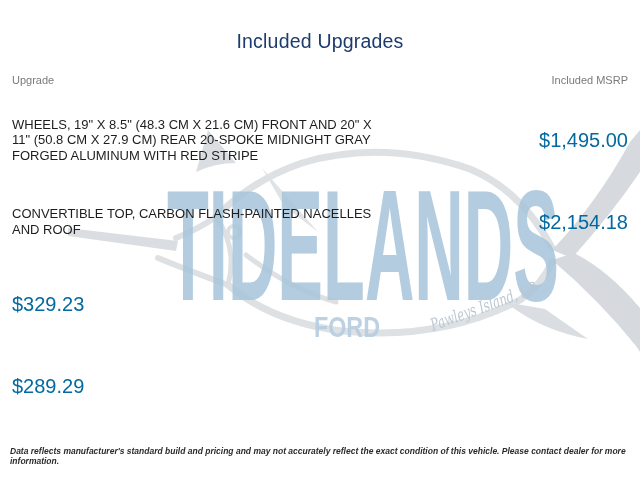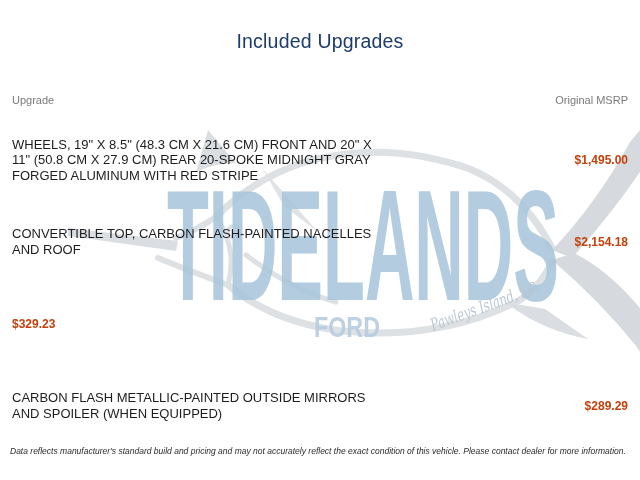--- a/index.html
+++ b/index.html
@@ -36,21 +36,21 @@
     font-size: 19.5px;
     font-weight: 400;
     letter-spacing: 0.2px;
     color: #1d3b6d;
   }
   .header-row {
     display: flex;
     justify-content: space-between;
     align-items: baseline;
     padding: 0 12px;
-    margin-top: 41px;
+    margin-top: 21px;
     font-size: 11px;
     color: #7a7a7a;
   }
   .rows {
     margin-top: 13px;
   }
   .upgrade-row {
     display: flex;
     justify-content: space-between;
     align-items: center;
@@ -58,33 +58,34 @@
     padding: 0 12px;
     box-sizing: border-box;
   }
   .upgrade-desc {
     width: 372px;
     font-size: 13px;
     line-height: 15.6px;
     color: #1d1d1d;
   }
   .upgrade-price {
-    font-size: 12px;
-    font-weight: 700;
-    color: #c2410c;
+    font-size: 20px;
+    font-weight: 400;
+    color: #0369a1;
     white-space: nowrap;
   }
   .disclaimer {
     position: absolute;
     left: 10px;
     right: 8px;
     top: 446px;
     font-size: 8.5px;
     font-style: italic;
     color: #2b2b2b;
+    font-weight: bold;
   }
   .wm-big-text {
     font-family: "Liberation Sans", sans-serif;
     font-weight: 700;
   }
   .wm-script {
     font-family: "DejaVu Serif", serif;
     font-style: italic;
   }
 </style>
@@ -126,41 +127,40 @@
     <text class="wm-big-text" x="347" y="337" font-size="30" text-anchor="middle" textLength="66" lengthAdjust="spacingAndGlyphs" fill="#b6cde0" opacity="0.9">FORD</text>
     <text class="wm-script" transform="translate(433,331) rotate(-20)" font-size="17" textLength="112" lengthAdjust="spacingAndGlyphs" fill="#bcc8d2">Pawleys Island, SC</text>
   </svg>
 
   <div class="content">
 
     <h1 class="page-title">Included Upgrades</h1>
 
     <div class="header-row">
       <span>Upgrade</span>
-      <span>Original MSRP</span>
+      <span>Included MSRP</span>
     </div>
 
     <div class="rows">
 
       <div class="upgrade-row">
         <div class="upgrade-desc">WHEELS, 19" X 8.5" (48.3 CM X 21.6 CM) FRONT AND 20" X 11" (50.8 CM X 27.9 CM) REAR 20-SPOKE MIDNIGHT GRAY FORGED ALUMINUM WITH RED STRIPE</div>
         <div class="upgrade-price">$1,495.00</div>
       </div>
 
       <div class="upgrade-row">
         <div class="upgrade-desc">CONVERTIBLE TOP, CARBON FLASH-PAINTED NACELLES AND ROOF</div>
         <div class="upgrade-price">$2,154.18</div>
       </div>
 
       <div class="upgrade-row">
         <div class="upgrade-price">$329.23</div>
       </div>
 
       <div class="upgrade-row">
-        <div class="upgrade-desc">CARBON FLASH METALLIC-PAINTED OUTSIDE MIRRORS AND SPOILER (WHEN EQUIPPED)</div>
         <div class="upgrade-price">$289.29</div>
       </div>
 
     </div>
 
     <div class="disclaimer">Data reflects manufacturer's standard build and pricing and may not accurately reflect the exact condition of this vehicle. Please contact dealer for more information.</div>
 
   </div>
 </div>
 

